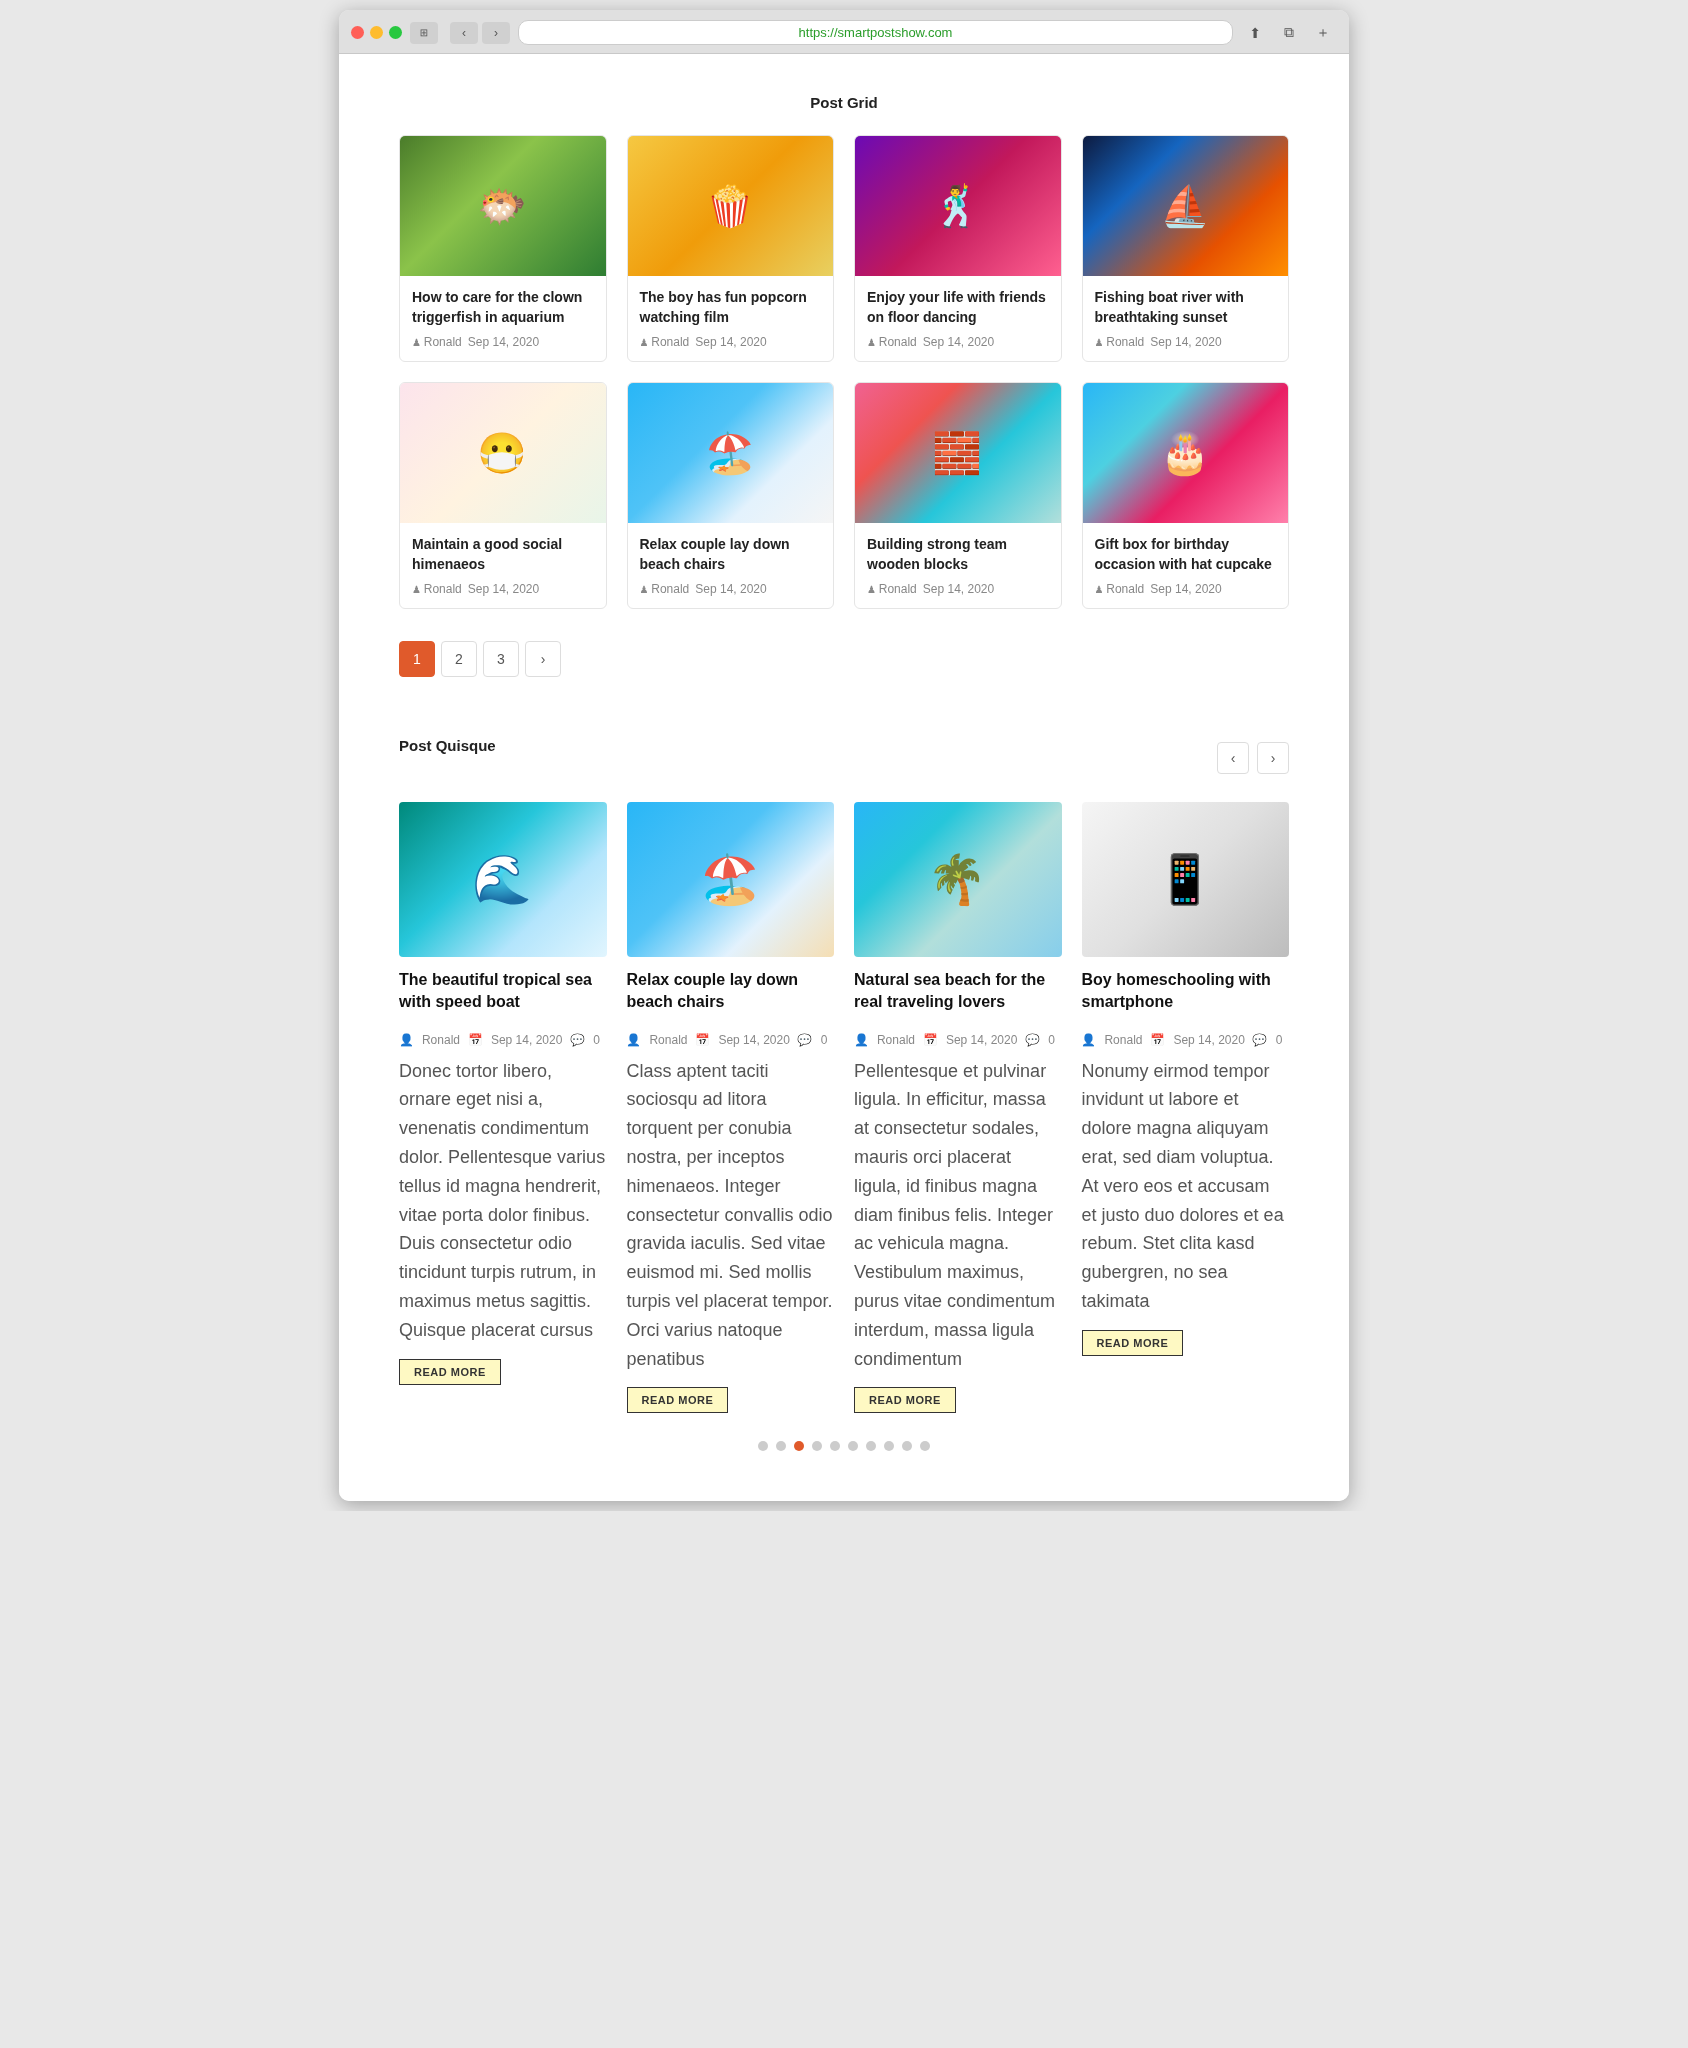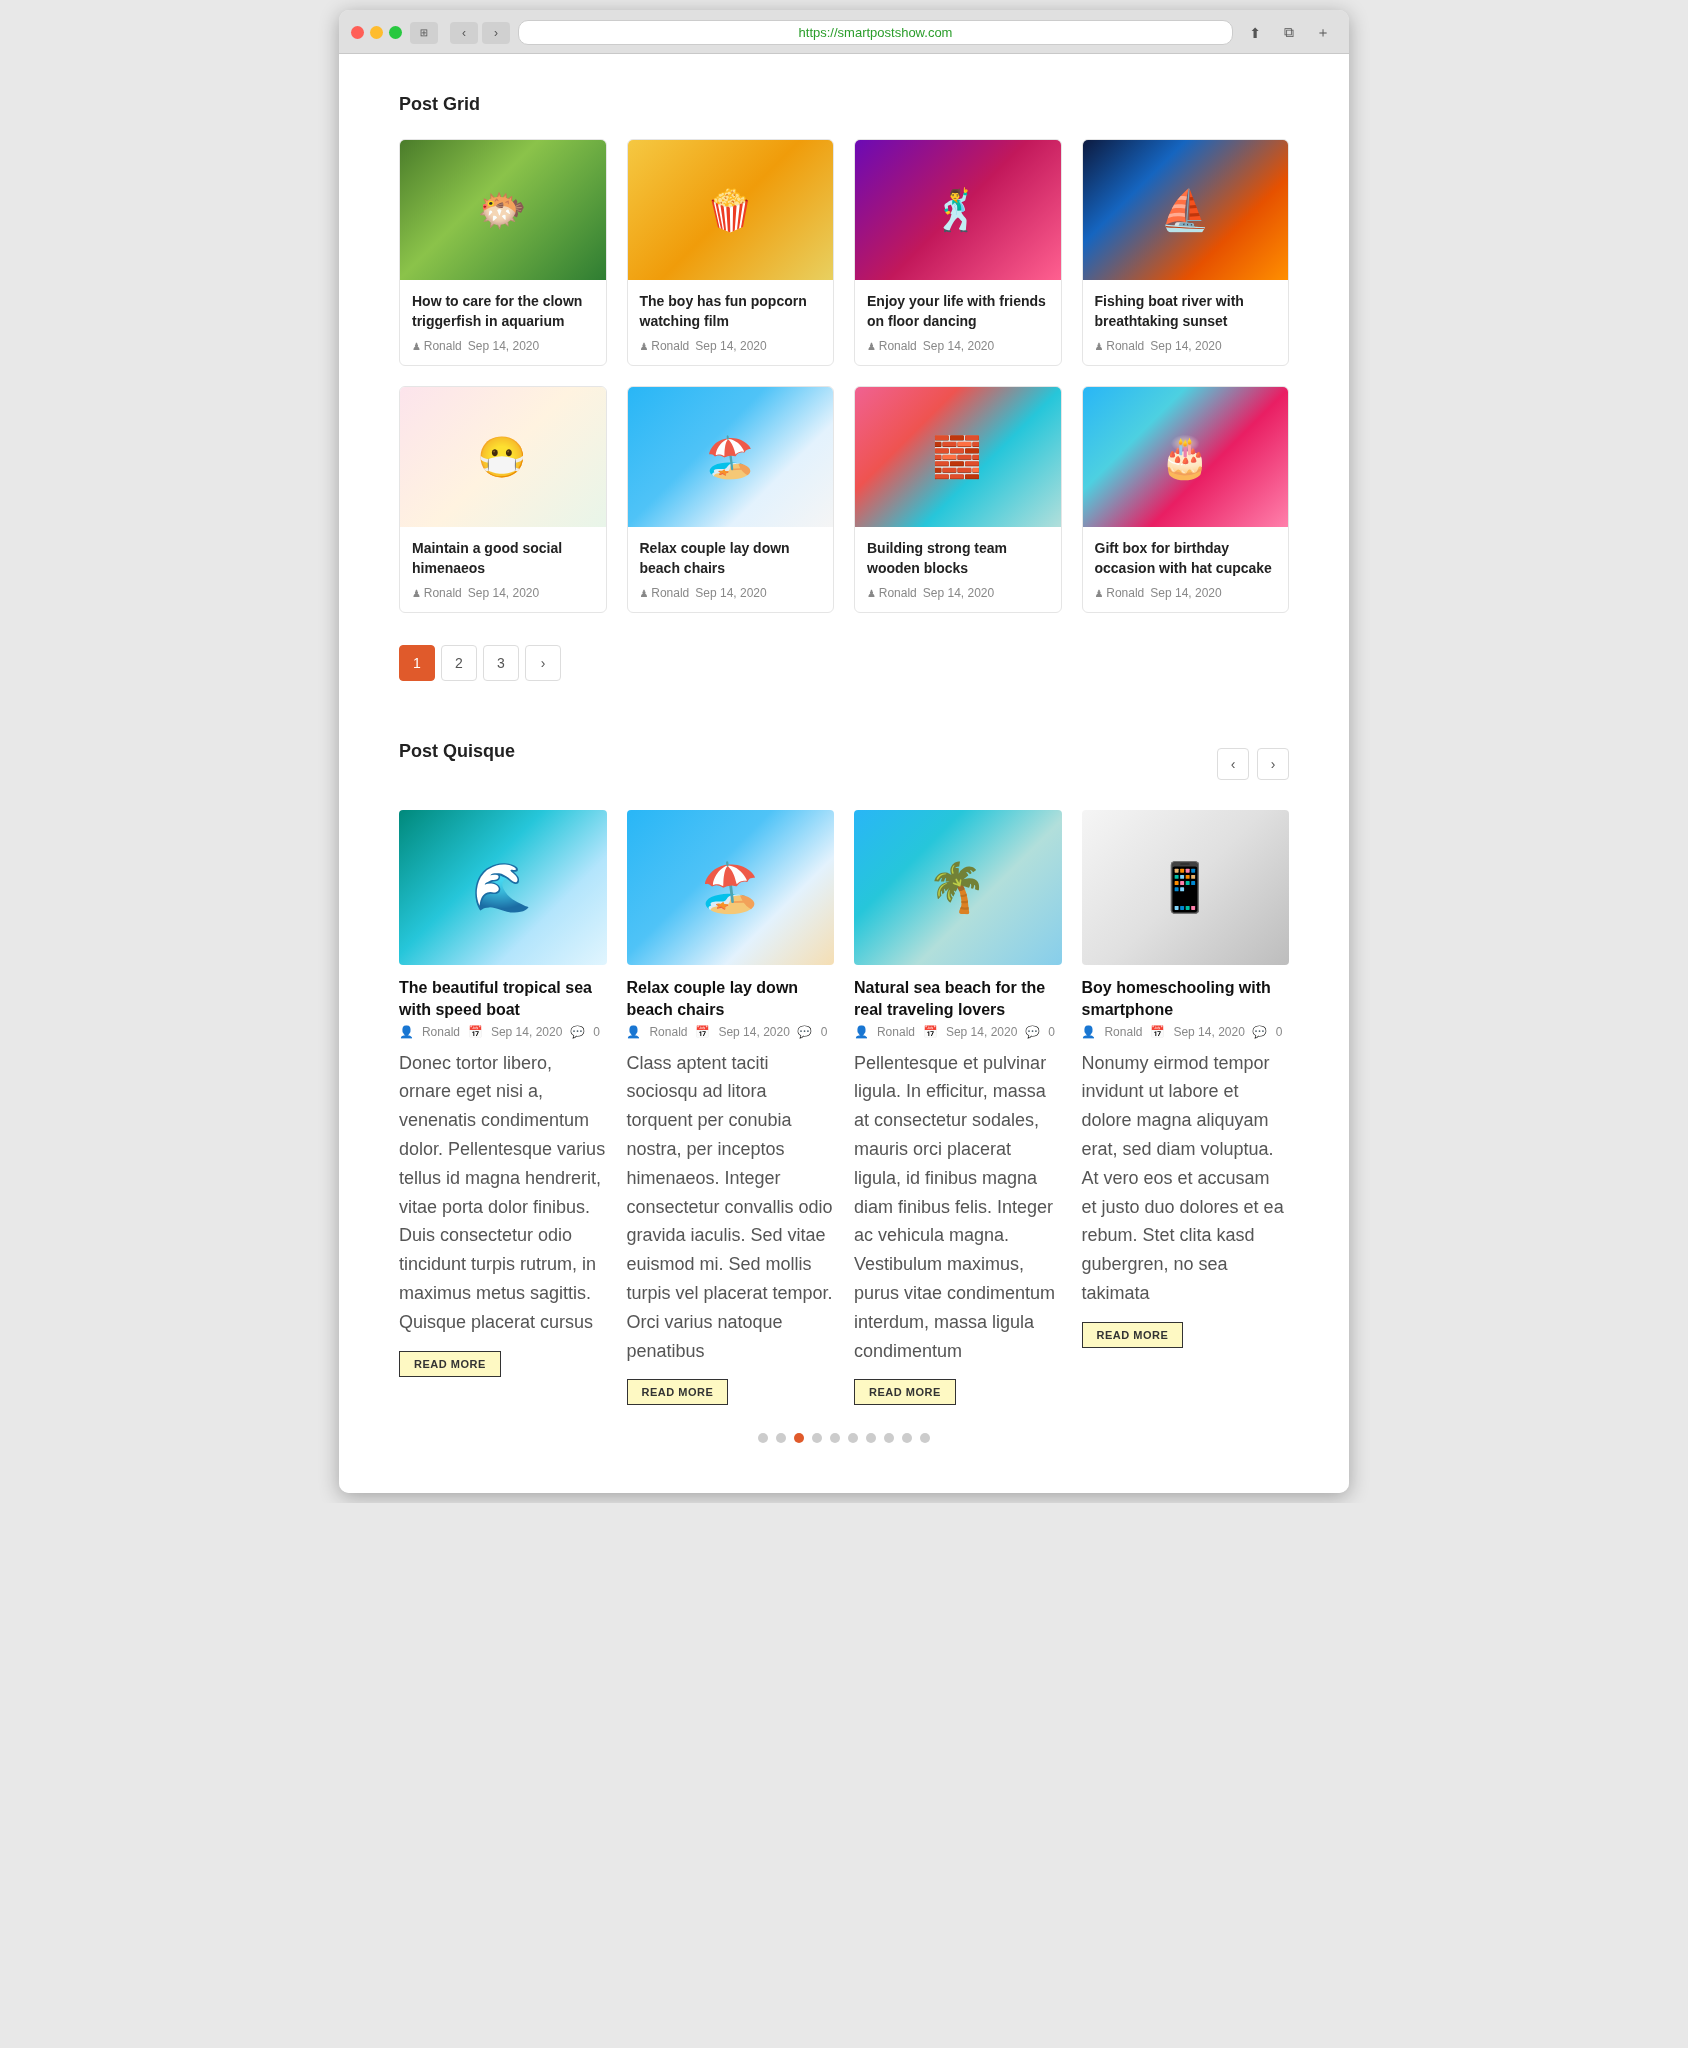--- a/index.html
+++ b/index.html
@@ -54,22 +54,23 @@
     .browser-action-btn {
       width: 28px; height: 22px; background: transparent;
       border: none; cursor: pointer; font-size: 14px; color: #555;
     }
     .page-content {
       background: white;
       padding: 40px 60px;
       min-height: 900px;
     }
     .section-title {
-      font-size: 18px; font-weight: 600; color: #222;
+      font-size: 15px; font-weight: 600; color: #222;
       margin-bottom: 24px;
+      text-align: center;
     }
     .post-grid {
       display: grid;
       grid-template-columns: repeat(4, 1fr);
       gap: 20px;
       margin-bottom: 32px;
     }
     .post-card {
       border: 1px solid #e5e5e5;
       border-radius: 6px;
@@ -120,21 +121,21 @@
       gap: 20px;
     }
     .carousel-card { background: white; }
     .carousel-card-img-placeholder {
       width: 100%; height: 155px;
       display: flex; align-items: center; justify-content: center;
       font-size: 48px; border-radius: 4px; overflow: hidden;
     }
     .carousel-card-title {
       font-size: 16px; font-weight: 700; color: #111;
-      line-height: 1.35; margin: 12px 0 4px;
+      line-height: 1.35; margin: 12px 0 20px;
     }
     .carousel-card-meta {
       display: flex; align-items: center; gap: 8px;
       font-size: 12px; color: #888; margin-bottom: 10px;
     }
     .carousel-card-meta span::before { margin-right: 2px; }
     .carousel-card-excerpt {
       font-size: 18px; color: #555; line-height: 1.6;
       margin-bottom: 14px;
     }

